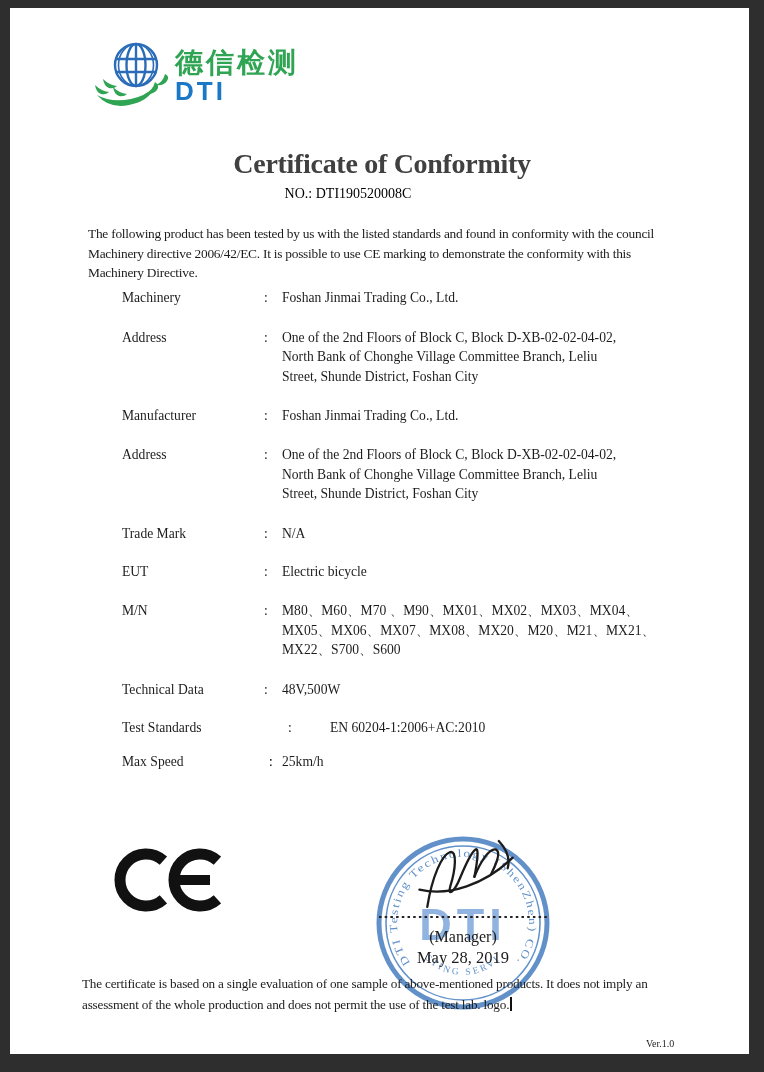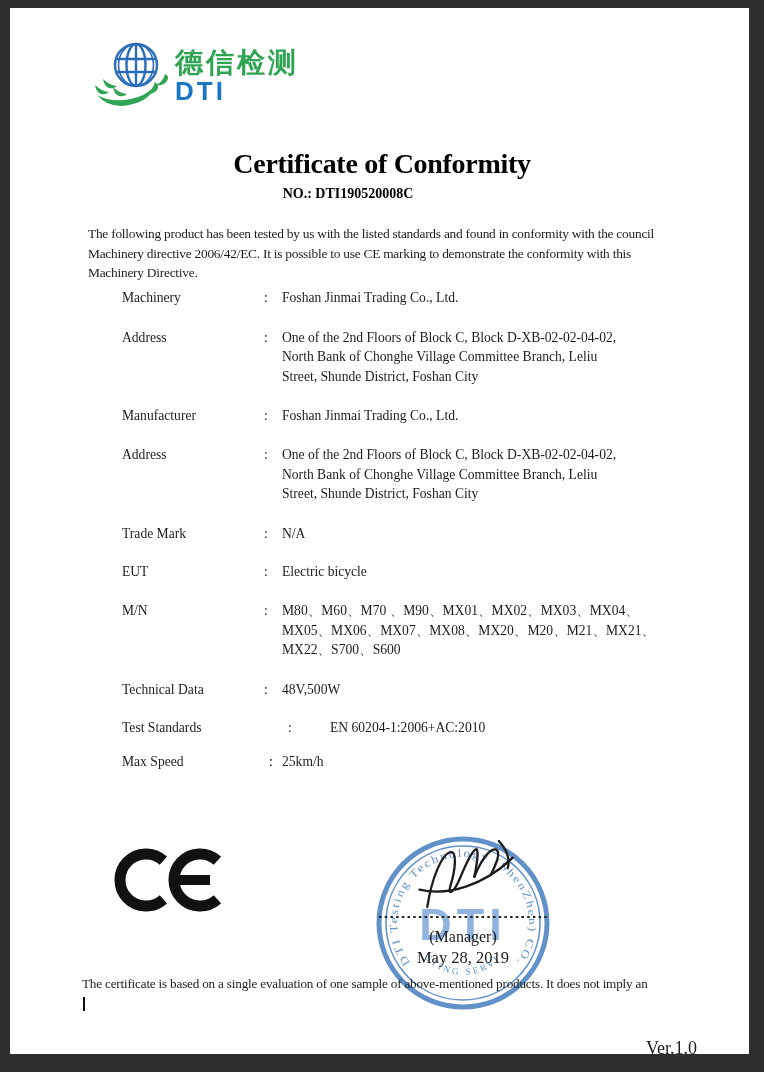--- a/index.html
+++ b/index.html
@@ -13,42 +13,42 @@
     border-right:15px solid #2e2e2e;border-bottom:18px solid #2e2e2e;
   }
   
   .logo{position:absolute;left:95px;top:38px;display:flex;align-items:flex-start;}
   .logo-mark{width:76px;height:78px;}
   .logo-text{margin-left:4px;padding-top:14px;font-family:"Liberation Sans",sans-serif;}
   .logo-cn{color:#2fa554;font-size:28px;font-weight:bold;letter-spacing:3px;line-height:22px;}
   .logo-dti{color:#1a78c6;font-size:26px;font-weight:bold;letter-spacing:3px;line-height:26px;margin-top:4px;}
   
   .title{position:absolute;left:0;top:148px;width:764px;text-align:center;
-    font-size:28px;font-weight:bold;letter-spacing:-0.3px;color:#000000;}
+    font-size:28px;font-weight:bold;letter-spacing:-0.3px;color:#404040;}
   .cert-no{position:absolute;left:0;top:186px;width:696px;text-align:center;
-    font-size:14px;font-weight:bold;color:#000;}
+    font-size:14px;font-weight:normal;color:#000;}
   
   .intro{position:absolute;left:88px;top:224px;font-size:13.4px;letter-spacing:-0.25px;}
   .intro .line{white-space:nowrap;line-height:19.5px;}
   
   .fields{position:absolute;left:122px;top:288px;width:560px;font-size:13.6px;}
   .row{display:flex;line-height:19.6px;}
   .row .lbl{width:142px;flex:none;}
   .row .col{width:18px;flex:none;}
   .row .val .vline{white-space:nowrap;}
   .g20{margin-bottom:20px;} .g19{margin-bottom:19px;} .g14{margin-bottom:14px;gap:24px;}
   
   .ce{position:absolute;left:113px;top:845px;}
   
   .stamp{position:absolute;left:363px;top:823px;z-index:10;}
   
   .footer{position:absolute;left:82px;top:974px;font-size:13.2px;letter-spacing:-0.2px;z-index:20;}
   .footer .line{white-space:nowrap;line-height:20.5px;}
   .caret{display:inline-block;width:1.5px;height:14px;background:#111;vertical-align:-2px;margin-left:1px;}
-  .version{position:absolute;left:646px;top:1038px;font-size:18px;z-index:20;}
+  .version{position:absolute;left:646px;top:1038px;font-size:10px;z-index:20;}
 </style>
 </head>
 <body>
 
 <div class="border-frame"></div>
 
 <div class="logo">
   <svg class="logo-mark" viewBox="0 0 76 78">
 
     <g stroke="#2b6cb8" stroke-width="2.4" fill="none">
@@ -205,16 +205,16 @@
     <path d="M 112 55 C 120 40 130 28 136 30 C 142 33 134 46 129 54"></path>
     <path d="M 56 62 C 84 72 122 64 152 40"></path>
     <path d="M 140 22 C 146 30 150 40 146 50"></path>
   </g>
   <text x="100" y="119" text-anchor="middle" font-family="Liberation Serif, serif" font-size="16" fill="#1b1b1b">(Manager)</text>
   <text x="100" y="140" text-anchor="middle" font-family="Liberation Serif, serif" font-size="16.5" fill="#1b1b1b">May 28, 2019</text>
 </svg>
 
 <div class="footer">
   <div class="line">The certificate is based on a single evaluation of one sample of above-mentioned products. It does not imply an</div>
-  <div class="line"><span class="caret"></span></div>
+  <div class="line"><span>assessment of the whole production and does not permit the use of the test lab. logo.</span><span class="caret"></span></div>
 </div>
 
 <div class="version">Ver.1.0</div>
 
 </body></html>

